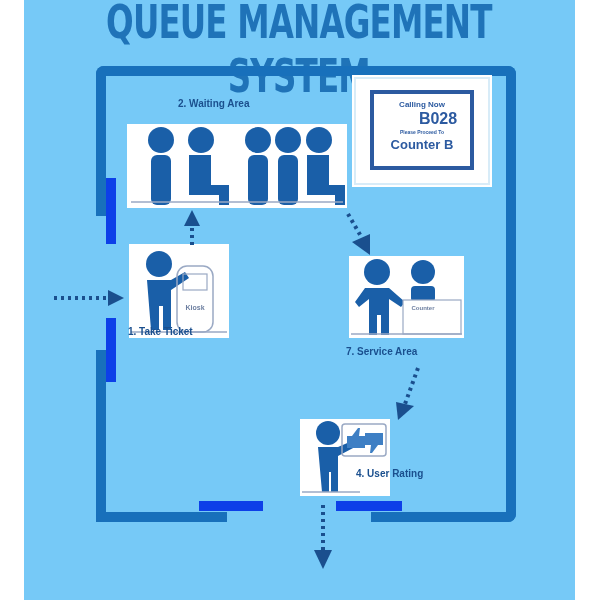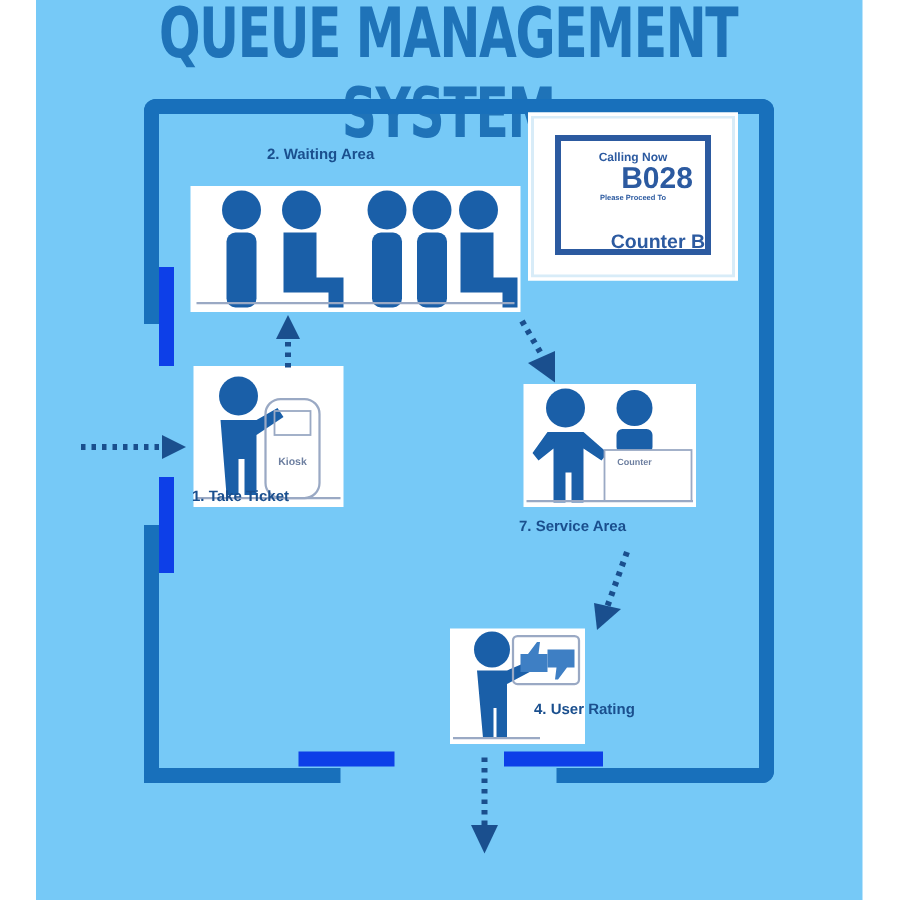--- a/index.html
+++ b/index.html
@@ -8,23 +8,23 @@
   .title { position:absolute; left:0; top:6px; width:600px; text-align:center; font-family:"DejaVu Sans", sans-serif; font-weight:bold; font-size:37px; color:#1f73b8; letter-spacing:-1px; transform:scaleX(0.88); transform-origin:290px 0; }
   .title span { display:inline-block; transform:scaleY(1.25); }
   .wall { position:absolute; background:#1870bb; }
   .door { position:absolute; background:#0d3fe8; }
   .card { position:absolute; background:#ffffff; }
   .lbl { position:absolute; font-weight:bold; color:#1a4f8e; font-size:10px; white-space:nowrap; }
   svg.abs { position:absolute; left:0; top:0; }
   .sign { position:absolute; left:352px; top:75px; width:136px; height:108px; background:#ffffff; border:2px solid #ffffff; box-shadow: inset 0 0 0 2px #d8ecf8; }
   .sign-inner { position:absolute; left:16px; top:13px; width:96px; height:72px; border:4px solid #2c5aa0; background:#fff; text-align:center; color:#2c5aa0; font-weight:bold; }
   .sign-calling { font-size:8px; margin-top:6px; }
-  .sign-num { font-size:20px; line-height:16px; margin-top:2px;margin-left:32px; }
+  .sign-num { font-size:16px; line-height:16px; margin-top:2px;margin-left:32px; }
   .sign-proceed { font-size:5px; margin-top:2px; }
-  .sign-counter { font-size:13px; margin-top:18px;text-align:right; }
+  .sign-counter { font-size:13px; margin-top:2px; }
 </style>
 </head>
 <body>
 
 <div class="panel"></div>
 
 <div class="title"><span>QUEUE MANAGEMENT SYSTEM</span></div>
 
 <div class="wall" style="left:96px;top:66px;width:420px;height:10px;border-radius:8px 8px 0 0;"></div>
 <div class="wall" style="left:506px;top:66px;width:10px;height:456px;border-radius:0 8px 8px 0;"></div>

